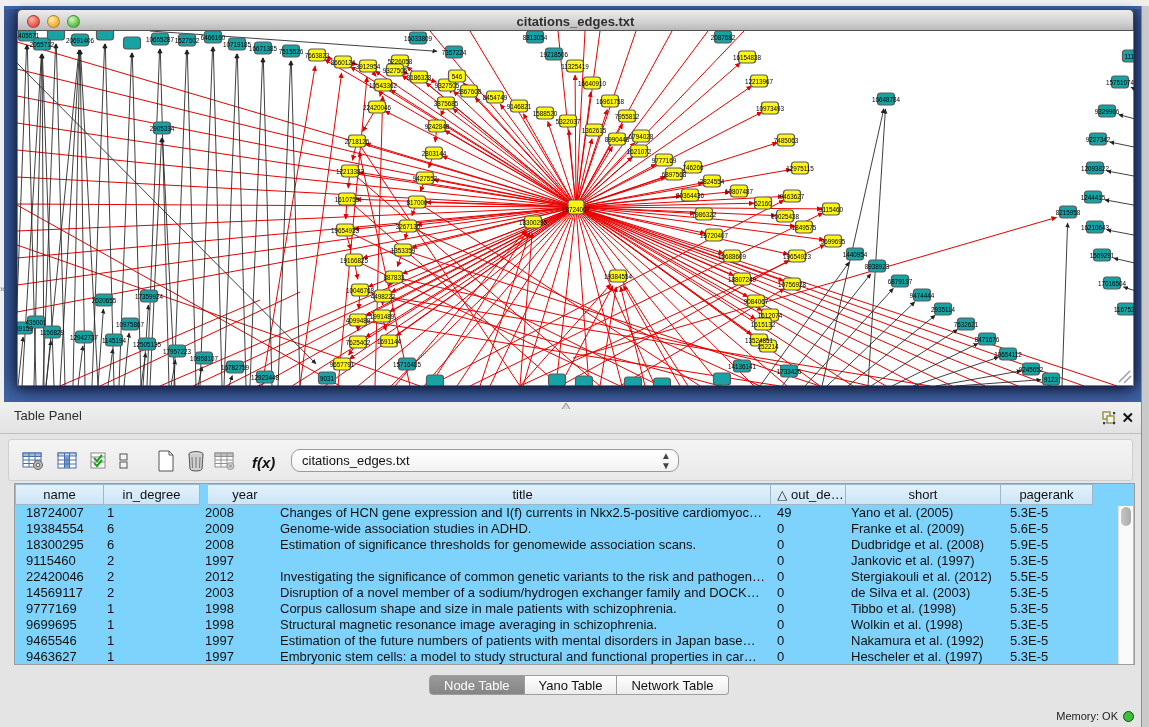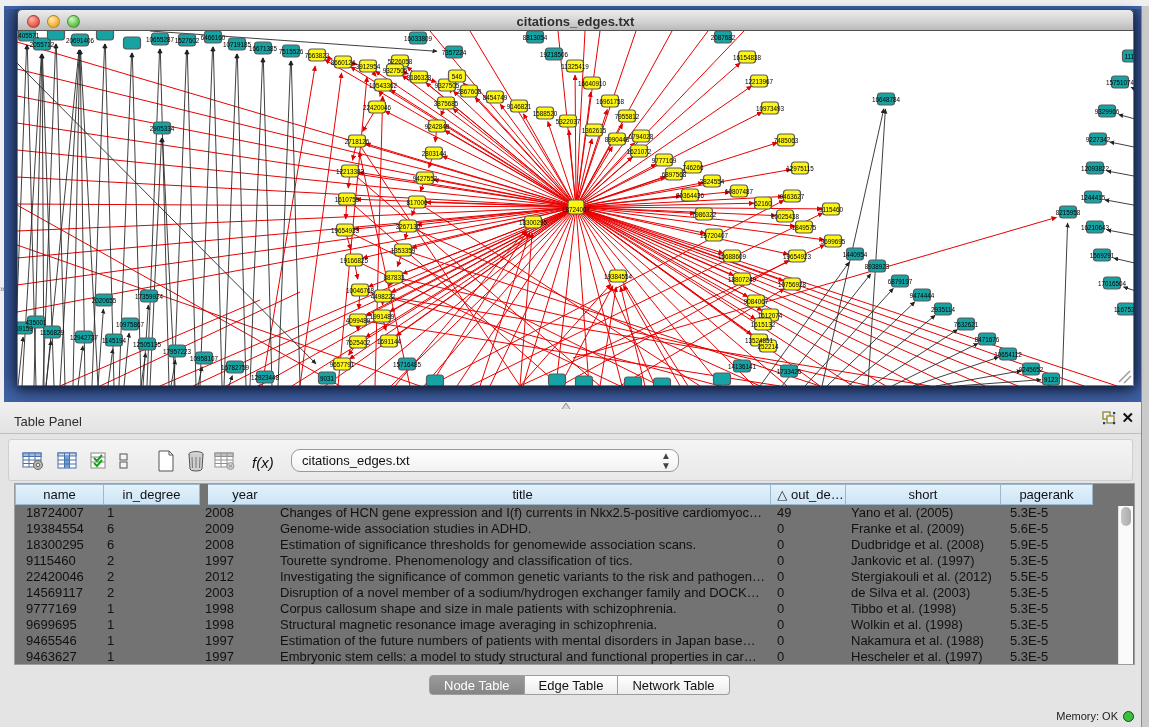--- a/index.html
+++ b/index.html
@@ -8,29 +8,29 @@
 #winframe{position:absolute;left:17px;top:9px;width:1117px;height:377px;border:1px solid rgba(45,45,45,.6);border-radius:5px 5px 0 0;z-index:6;pointer-events:none}
 #tb{position:absolute;left:0;top:0;width:100%;height:22px;border-radius:5px 5px 0 0;background:linear-gradient(#ececec,#d2d2d2 60%,#b9b9b9);border:1px solid #6f6f6f;border-bottom:1px solid #515151}
 #tb .title{position:absolute;left:0;right:0;top:4px;text-align:center;font-size:13px;font-weight:bold;color:#2f2f2f}
 .tl{position:absolute;top:5px;width:13px;height:13px;border-radius:50%;border:1px solid rgba(90,40,40,.55)}
 #tl-r{left:9px;background:radial-gradient(circle at 35% 30%,#ffb3a7,#ec5f51 60%,#c93a2e)}
 #tl-y{left:29px;background:radial-gradient(circle at 35% 30%,#ffe9b0,#f5b63e 60%,#d99a26);border-color:rgba(120,90,20,.55)}
 #tl-g{left:49px;background:radial-gradient(circle at 35% 30%,#d3f5c8,#68c74f 60%,#47a532);border-color:rgba(40,100,30,.55)}
 #canvas{position:absolute;left:0;top:22px;width:1117px;height:355px;background:#fff;overflow:hidden}
 #tpanel{position:absolute;left:0;top:404px;width:1141px;height:323px;background:#e4e4e4}
 #tphead{position:absolute;left:0;top:0;width:100%;height:30px;background:linear-gradient(#f0f0f0,#e2e2e2);border-bottom:1px solid #bfbfbf}
-#tphead .t{position:absolute;left:14px;top:10px;font-size:13px;color:#2e2e2e}
+#tphead .t{position:absolute;left:14px;top:4px;font-size:13px;color:#2e2e2e}
 #tphead .float{position:absolute;right:25px;top:7px;width:14px;height:14px}
 #tphead .x{position:absolute;right:7px;top:5px;font-size:15px;font-weight:bold;color:#111}
 #toolbar{position:absolute;left:8px;top:35px;width:1125px;height:42px;background:linear-gradient(#f4f4f4,#e9e9e9);border:1px solid #cfcfcf;border-radius:3px}
 #toolbar .ic{position:absolute;top:11px}
-#fx{position:absolute;left:243px;top:14px;font-size:15px;font-style:italic;font-weight:normal;color:#111}
+#fx{position:absolute;left:243px;top:14px;font-size:15px;font-style:italic;font-weight:bold;color:#111}
 #dd{position:absolute;left:282px;top:9px;width:388px;height:23px;background:linear-gradient(#ffffff,#f2f2f2);border:1px solid #9a9a9a;border-radius:9px;font-size:13px;color:#111;line-height:21px;padding-left:10px}
 #dd .st{position:absolute;right:7px;top:1px;font-size:10px;color:#444;line-height:10px}
-#tablewrap{position:absolute;left:14px;top:79px;width:1121px;height:182px;border:1px solid #9d9d9d;background:#737373;overflow:hidden}
+#tablewrap{position:absolute;left:14px;top:79px;width:1121px;height:182px;border:1px solid #9d9d9d;background:#7dd3fc;overflow:hidden}
 #thead{position:absolute;left:0;top:0;height:21px;width:100%}
 #thead span{position:absolute;top:0;height:21px;background:linear-gradient(#e2f1fc,#cde5f6);border:1px solid #9db8ca;border-left:none;font-size:13px;color:#111;text-align:center;line-height:20px}
 #thead .h0{left:0;width:89px;border-left:1px solid #9db8ca}
 #thead .h1{left:89px;width:96px}
 #thead .h2{left:193px;width:75px}
 #thead .h3{left:260px;width:496px}
 #thead .h4{left:756px;width:75px;text-align:center;padding-left:5px}
 #thead .h5{left:831px;width:155px}
 #thead .h6{left:986px;width:92px}
 #tbody{position:absolute;left:0;top:21px;width:100%;font-size:13px;color:#111}
@@ -713,21 +713,20 @@
           <span class="c2">2008</span>
           <span class="c3">Estimation of significance thresholds for genomewide association scans.</span>
           <span class="c4">0</span>
           <span class="c5">Dudbridge et al. (2008)</span>
           <span class="c6">5.9E‑5</span>
         </div>
 <div class="tr">
           <span class="c0">9115460</span>
           <span class="c1">2</span>
           <span class="c2">1997</span>
-          <span class="c3">Tourette syndrome. Phenomenology and classification of tics.</span>
           <span class="c4">0</span>
           <span class="c5">Jankovic et al. (1997)</span>
           <span class="c6">5.3E‑5</span>
         </div>
 <div class="tr">
           <span class="c0">22420046</span>
           <span class="c1">2</span>
           <span class="c2">2012</span>
           <span class="c3">Investigating the significance of common genetic variants to the risk and pathogen…</span>
           <span class="c4">0</span>
@@ -760,36 +759,36 @@
           <span class="c4">0</span>
           <span class="c5">Wolkin et al. (1998)</span>
           <span class="c6">5.3E‑5</span>
         </div>
 <div class="tr">
           <span class="c0">9465546</span>
           <span class="c1">1</span>
           <span class="c2">1997</span>
           <span class="c3">Estimation of the future numbers of patients with mental disorders in Japan base…</span>
           <span class="c4">0</span>
-          <span class="c5">Nakamura et al. (1988)</span>
+          <span class="c5">Nakamura et al. (1992)</span>
           <span class="c6">5.3E‑5</span>
         </div>
 <div class="tr">
           <span class="c0">9463627</span>
           <span class="c1">1</span>
           <span class="c2">1997</span>
           <span class="c3">Embryonic stem cells: a model to study structural and functional properties in car…</span>
           <span class="c4">0</span>
           <span class="c5">Hescheler et al. (1997)</span>
           <span class="c6">5.3E‑5</span>
         </div>
     </div>
     <div id="vsb">
         <div class="th"></div>
       </div>
   </div>
   <div id="tabs">
       <span class="sel">Node Table</span>
-      <span>Edge Table</span>
+      <span>Yano Table</span>
       <span class="last">Network Table</span>
     </div>
   <div id="mem">Memory: OK<span class="dot"></span></div>
 </div>
 
 </body></html>

